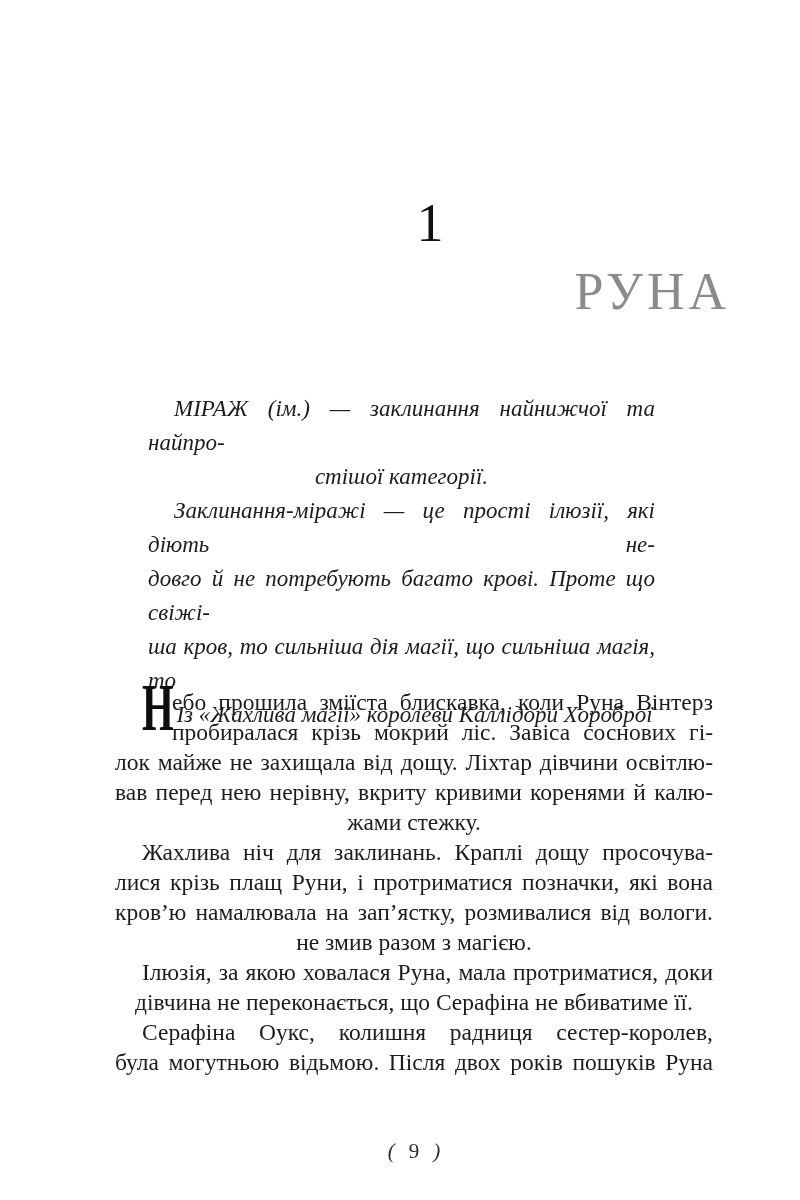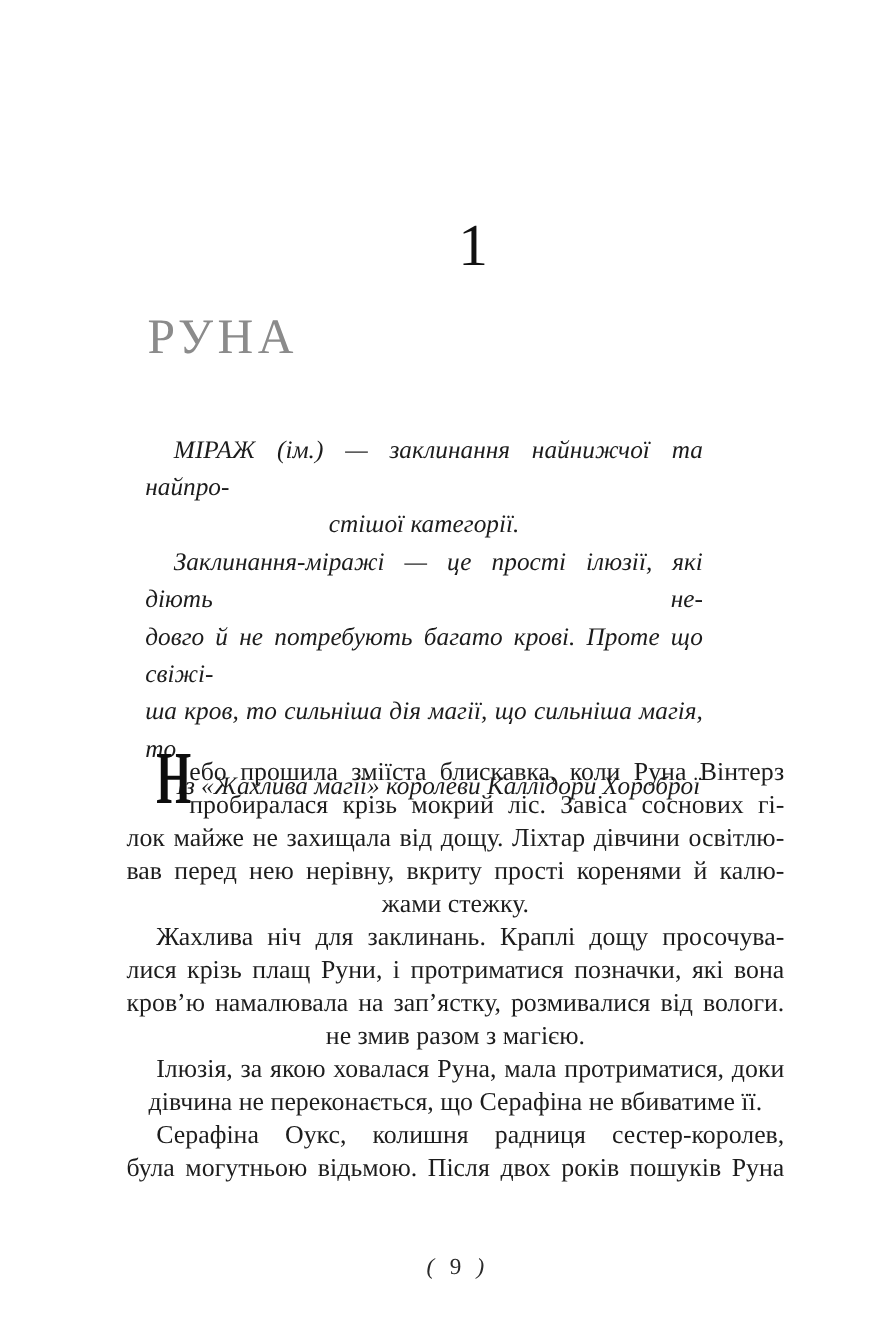--- a/index.html
+++ b/index.html
@@ -13,27 +13,26 @@
     position:relative;width:800px;height:1200px;overflow:hidden;
     background:var(--background);color:var(--ink);
     font-family:"Liberation Serif","DejaVu Serif",serif;
   }
   .chapter-number{
     position:absolute;top:196px;left:130px;width:600px;
     text-align:center;font-size:54px;line-height:1;color:#111;
   }
   .chapter-title{
     position:absolute;top:266px;left:130px;width:600px;
-    text-align:left;font-size:45px;line-height:1;
+    text-align:right;font-size:52px;line-height:1;
     letter-spacing:4px;padding-left:4px;box-sizing:border-box;
     color:var(--title-gray);
-    margin-top:18px;
   }
   .epigraph{
-    position:absolute;top:392px;left:132px;width:507px;
+    position:absolute;top:392px;left:148px;width:507px;
     font-style:italic;font-size:23px;line-height:34px;
   }
   .epigraph .line.indent{text-indent:26px;}
   .body-text{
     position:absolute;top:687px;left:115px;width:598px;
     font-size:23.5px;line-height:30px;
   }
   .body-text .line.indent{text-indent:27px;}
   .body-text .line.dc{padding-left:57px;}
   .line{text-align:center;white-space:normal;}
@@ -66,21 +65,21 @@
       <div class="line justify">довго й не потребують багато крові. Проте що свіжі-</div>
       <div class="line justify">ша кров, то сильніша дія магії, що сильніша магія, то</div>
       <div class="line indent">Із «Жахлива магії» королеви Каллідори Хороброї</div>
     </div>
 
   <div class="body-text">
     <div class="drop-cap">Н</div>
   <div class="line dc justify">ебо прошила зміїста блискавка, коли Руна Вінтерз</div>
       <div class="line dc justify">пробиралася крізь мокрий ліс. Завіса соснових гі-</div>
       <div class="line justify">лок майже не захищала від дощу. Ліхтар дівчини освітлю-</div>
-      <div class="line justify">вав перед нею нерівну, вкриту прості коренями й калю-</div>
+      <div class="line justify">вав перед нею нерівну, вкриту кривими коренями й калю-</div>
       <div class="line">жами стежку.</div>
       <div class="line indent justify">Жахлива ніч для заклинань. Краплі дощу просочува-</div>
       <div class="line justify">лися крізь плащ Руни, і протриматися позначки, які вона</div>
       <div class="line justify">кров’ю намалювала на зап’ястку, розмивалися від вологи.</div>
       <div class="line">не змив разом з магією.</div>
       <div class="line indent justify">Ілюзія, за якою ховалася Руна, мала протриматися, доки</div>
       <div class="line">дівчина не переконається, що Серафіна не вбиватиме її.</div>
       <div class="line indent justify">Серафіна Оукс, колишня радниця сестер-королев,</div>
       <div class="line justify">була могутньою відьмою. Після двох років пошуків Руна</div>
     </div>

